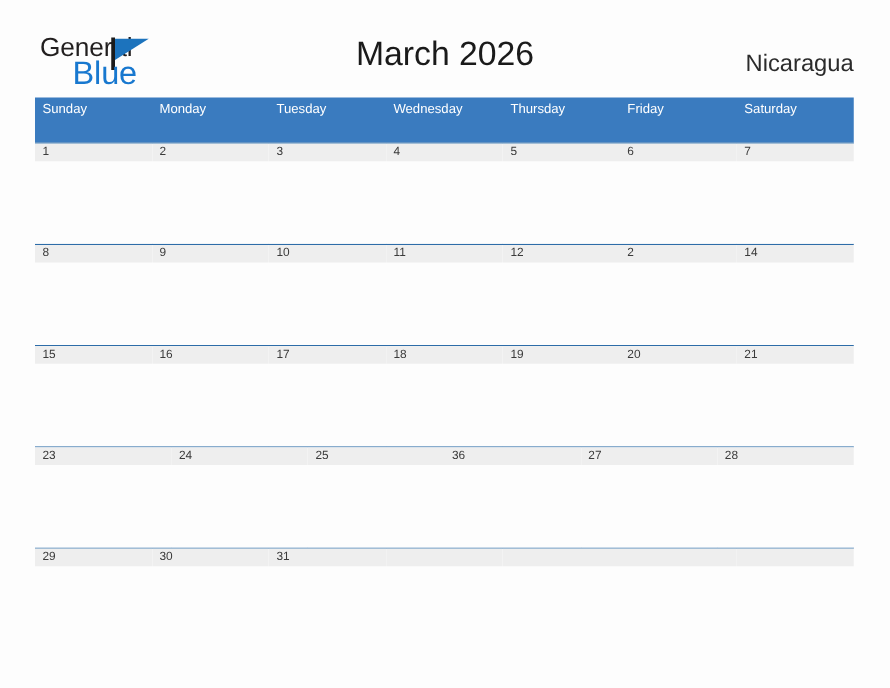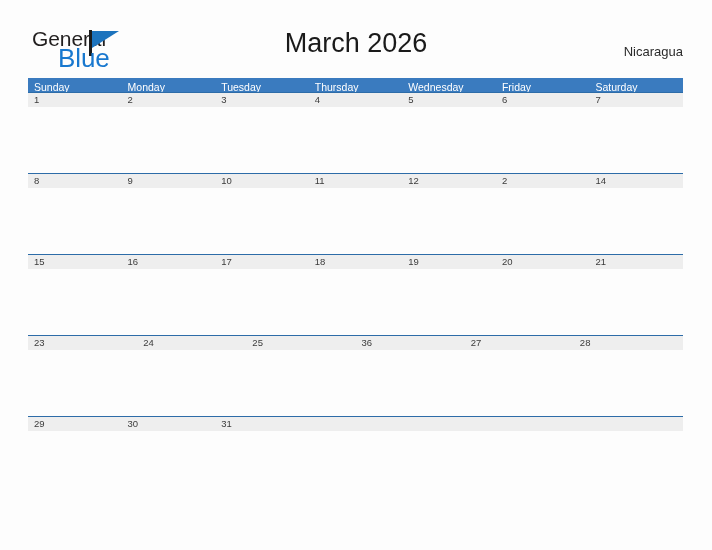--- a/index.html
+++ b/index.html
@@ -92,38 +92,38 @@
     font-size: 27px;
     color: #1a1a1a;
     letter-spacing: 0px;
     line-height: 34px;
   }
 
   .locale {
     position: absolute;
     right: 29px;
     top: 42px;
-    font-size: 13px;
+    font-size: 19px;
     color: #2b2b2b;
     line-height: 19px;
     white-space: nowrap;
   }
 
   
   .calendar {
     position: absolute;
     left: 28px;
     top: 78px;
     width: 655px;
   }
 
   .weekdays {
     display: flex;
     width: 100%;
-    height: 14px;
+    height: 36px;
     background: #3a7bbf;
   }
   .weekday {
     flex: 1 1 0;
     font-size: 10.5px;
     color: #ffffff;
     line-height: 18px;
     padding-left: 6px;
     box-sizing: border-box;
     white-space: nowrap;
@@ -186,22 +186,22 @@
     <div class="locale">Nicaragua</div>
 
   </div>
 
   <div class="calendar">
 
     <div class="weekdays">
       <div class="weekday">Sunday</div>
       <div class="weekday">Monday</div>
       <div class="weekday">Tuesday</div>
+      <div class="weekday">Wednesday</div>
       <div class="weekday">Thursday</div>
-      <div class="weekday">Wednesday</div>
       <div class="weekday">Friday</div>
       <div class="weekday">Saturday</div>
     </div>
 
     <div class="week">
       <div class="day">
         <span class="daynum">1</span>
         <div class="daybody"></div>
       </div>
       <div class="day">

